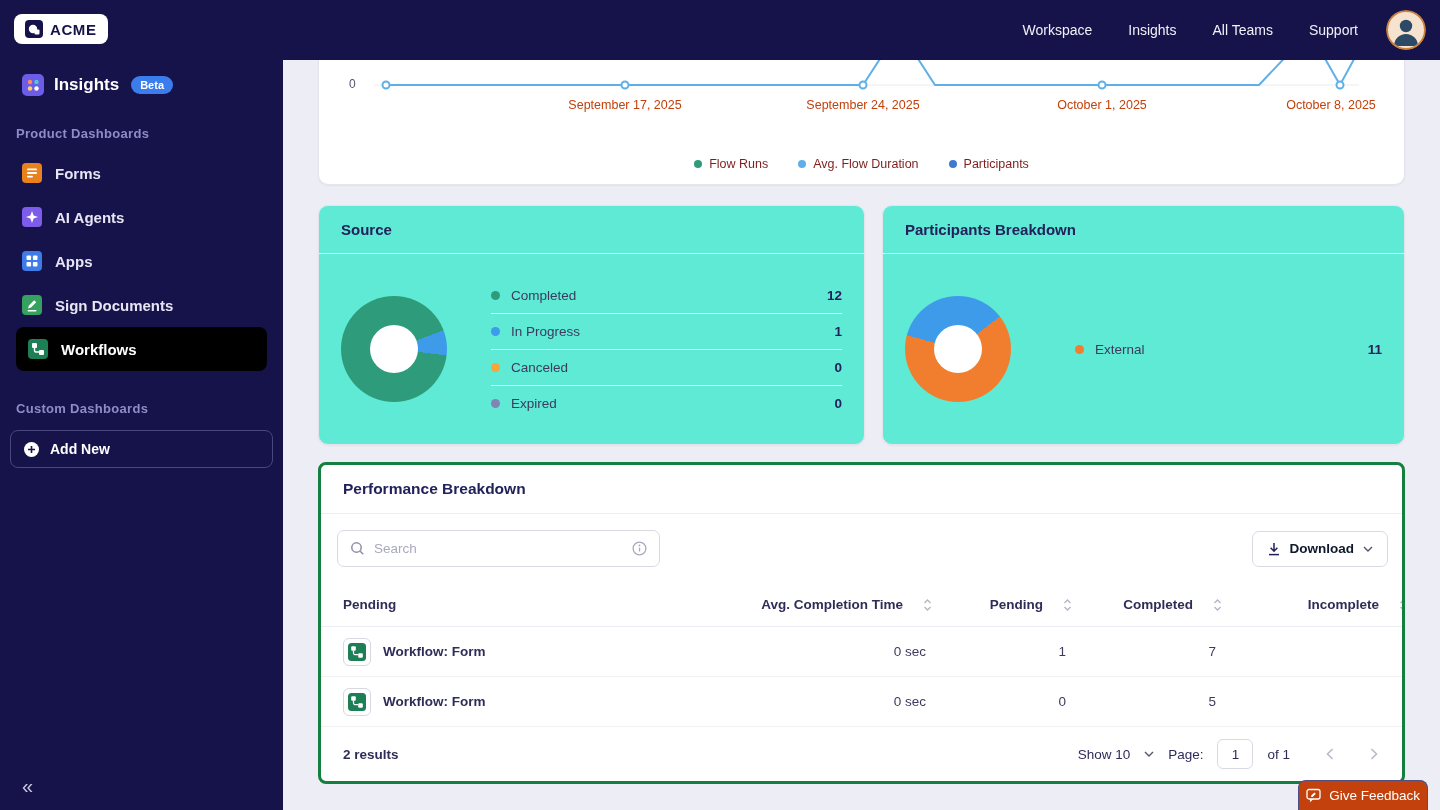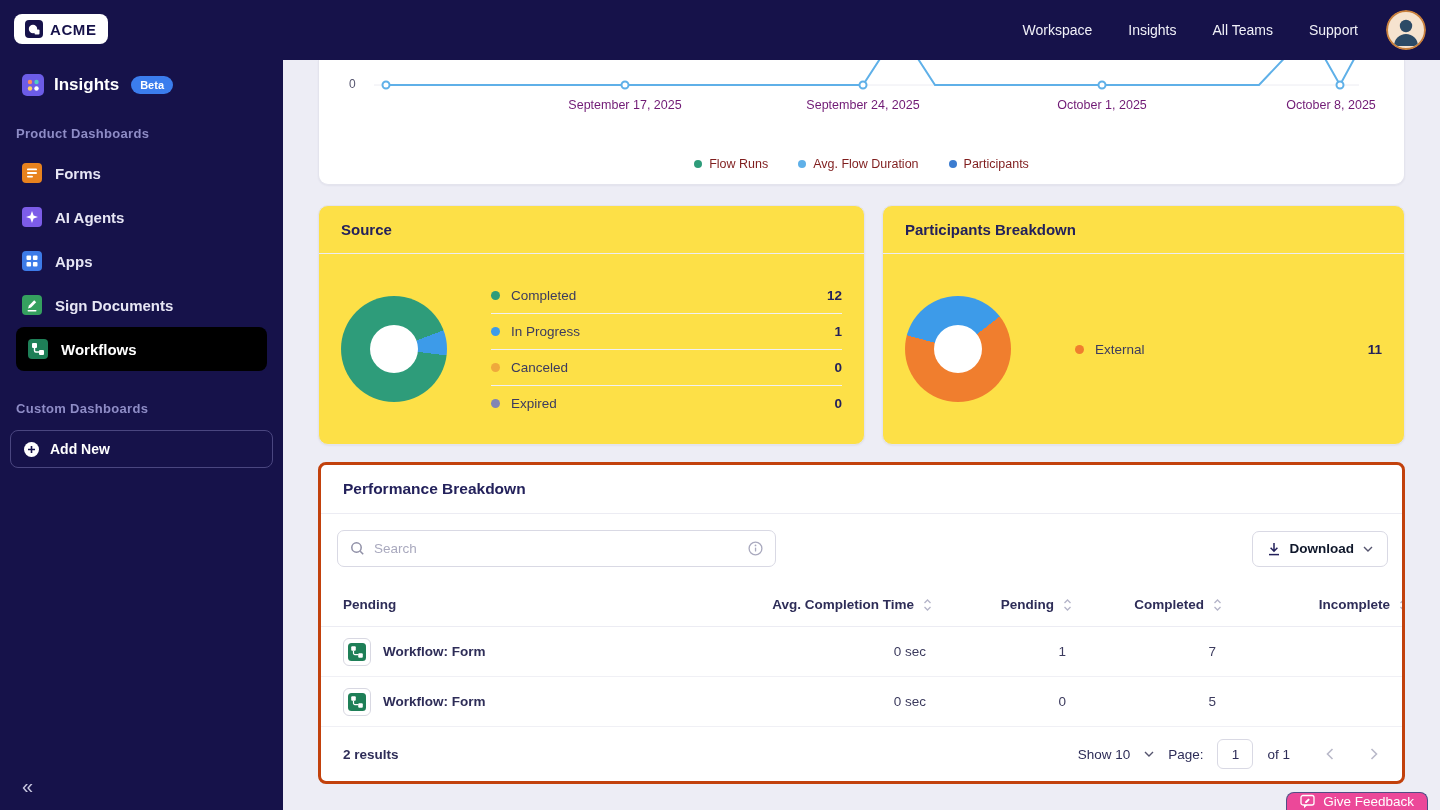--- a/index.html
+++ b/index.html
@@ -27,76 +27,76 @@
   .add-new{margin:14px 10px 0;width:263px;height:38px;border:1px solid #4A4680;border-radius:8px;background:transparent;display:flex;align-items:center;gap:10px;padding-left:12px;color:#fff;font-size:14px;font-weight:600}
   .collapse{position:absolute;left:22px;bottom:12px;color:#C9C8E0;font-size:20px;cursor:pointer}
 
   
   main{position:absolute;left:283px;top:60px;width:1157px;height:750px;overflow:hidden;padding:0 35px;background:#EDEDF5}
 
   
   .chart-card{position:relative;height:125px;background:#fff;border:1px solid #E4E4ED;border-top:none;border-radius:0 0 10px 10px;overflow:hidden;box-shadow:0 1px 2px rgba(22,18,74,.05)}
   .zero{position:absolute;left:30px;top:17px;font-size:12px;color:#55546E}
   .trend-svg{position:absolute;left:0;top:0}
-  .x-labels span{position:absolute;top:38px;transform:translateX(-50%);font-size:12.5px;color:#701a75;white-space:nowrap}
+  .x-labels span{position:absolute;top:38px;transform:translateX(-50%);font-size:12.5px;color:#c2410c;white-space:nowrap}
   .trend-legend{position:absolute;left:0;right:0;bottom:13px;display:flex;justify-content:center;gap:30px}
   .legend-item{display:inline-flex;align-items:center;gap:7px;font-size:12.5px;color:#7f1d1d;cursor:pointer}
   .dot{width:8px;height:8px;border-radius:50%;display:inline-block}
 
   
   .cards-row{display:flex;gap:17px;margin-top:20px}
-  .card{background:#fde047;border:1px solid #E4E4ED;border-radius:10px;box-shadow:0 1px 2px rgba(22,18,74,.05);height:240px;overflow:hidden}
+  .card{background:#5eead4;border:1px solid #E4E4ED;border-radius:10px;box-shadow:0 1px 2px rgba(22,18,74,.05);height:240px;overflow:hidden}
   .card-src{width:547px}
   .card-part{flex:1}
   .card-head{padding:15px 22px;border-bottom:1px solid #ECECF3;font-size:15px;font-weight:bold;color:#23215B}
   .card-body{display:flex;align-items:center;padding:14px 22px;height:190px}
   .donut{width:106px;height:106px;border-radius:50%;position:relative;flex:0 0 auto}
   .donut::after{content:"";position:absolute;inset:27%;background:#fff;border-radius:50%}
   .legend-list{flex:1;margin-left:44px}
   .legend-row{display:flex;align-items:center;padding:10px 0;font-size:13.5px;color:#3C3B5E}
   .legend-row .ldot{width:9px;height:9px;border-radius:50%;margin-right:11px;flex:0 0 auto}
   .legend-row .lval{margin-left:auto;font-weight:bold;color:#23215B}
   .card-src .legend-row{border-bottom:1px solid #F0F0F5}
   .card-src .legend-row:last-child{border-bottom:none}
   .card-part .legend-list{margin-left:64px}
   .card-part .legend-row{padding:12px 0}
 
   
-  .perf-card{margin-top:17px;height:322px;background:#fff;border:3px solid #c2410c;border-radius:8px;overflow:hidden;display:flex;flex-direction:column}
+  .perf-card{margin-top:17px;height:322px;background:#fff;border:3px solid #15803d;border-radius:8px;overflow:hidden;display:flex;flex-direction:column}
   .perf-head{padding:15px 22px;border-bottom:1px solid #ECECF3;font-size:15.5px;font-weight:bold;color:#23215B}
   .perf-toolbar{display:flex;align-items:center;justify-content:space-between;padding:16px 14px 16px 16px}
-  .search-box{width:439px;height:37px;border:1px solid #D9D9E4;border-radius:7px;display:flex;align-items:center;gap:9px;padding:0 12px;background:#fff}
+  .search-box{width:323px;height:37px;border:1px solid #D9D9E4;border-radius:7px;display:flex;align-items:center;gap:9px;padding:0 12px;background:#fff}
   .search-box input{border:none;outline:none;flex:1;font-size:13.5px;color:#3C3B5E;font-family:inherit;background:transparent}
   .search-box input::placeholder{color:#A9A9BE}
   .download-btn{height:36px;border:1px solid #D9D9E4;border-radius:7px;background:#fff;display:flex;align-items:center;gap:9px;padding:0 14px;font-size:13.5px;font-weight:600;color:#0f172a}
   .tbl-header{display:flex;align-items:center;height:44px;border-bottom:1px solid #ECECF3;font-size:13.5px;font-weight:bold;color:#2E2D58}
   .tbl-row{display:flex;align-items:center;height:50px;border-bottom:1px solid #F0F0F5;font-size:13.5px;color:#3C3B5E;cursor:pointer}
   .col-workflow{flex:1;display:flex;align-items:center;gap:12px;padding-left:22px}
   .col-avg{width:240px}
   .col-pending{width:140px}
   .col-completed{width:150px}
   .col-incomplete{width:170px}
-  .hcell{display:flex;align-items:center;justify-content:flex-end;gap:9px;padding-right:16px}
+  .hcell{display:flex;align-items:center;justify-content:flex-end;gap:20px;padding-right:16px}
   .col-incomplete.hcell{padding-right:0;margin-right:-6px}
   .num{text-align:right;padding-right:16px}
   .wf-badge{width:28px;height:28px;border:1px solid #D8D8E2;border-radius:6px;display:flex;align-items:center;justify-content:center;background:#fff}
   .wf-name{font-weight:600;color:#2E2D58}
   .tbl-footer{flex:1;display:flex;align-items:center;padding:0 20px 0 22px;font-size:13.5px;color:#2E2D58}
   .results{font-weight:600}
   .footer-controls{margin-left:auto;display:flex;align-items:center;gap:14px}
   .show-select{display:flex;align-items:center;gap:14px;border:none;background:none;font-size:13.5px;color:#2E2D58}
   .page-label{color:#2E2D58}
   .page-input{width:36px;height:30px;border:1px solid #D9D9E4;border-radius:6px;text-align:center;font-size:13.5px;color:#2E2D58;font-family:inherit;outline:none}
   .of-label{color:#2E2D58}
   .pg-btn{border:none;background:none;padding:4px;display:flex;align-items:center}
   .pg-btn.prev{margin-left:18px}
   .pg-btn.next{margin-left:14px}
 
   
-  .feedback-btn{position:absolute;right:12px;bottom:0;height:18px;background:#ec4899;border:1px solid #514D85;border-bottom:none;border-radius:8px 8px 0 0;color:#fff;display:flex;align-items:center;gap:8px;padding:0 13px;font-size:13.5px;z-index:20}
+  .feedback-btn{position:absolute;right:12px;bottom:0;height:30px;background:#c2410c;border:1px solid #514D85;border-bottom:none;border-radius:8px 8px 0 0;color:#fff;display:flex;align-items:center;gap:8px;padding:0 7px;font-size:13.5px;z-index:20}
 </style>
 </head>
 <body>
 
 <aside class="sidebar">
   <div class="logo-pill">
     <span class="sb-icon" style="width:18px;height:18px">
       <svg width="18" height="18" viewBox="0 0 18 18">
           <rect width="18" height="18" rx="4" fill="#16124A"></rect>
           <circle cx="8" cy="9" r="4.2" fill="#fff"></circle>

